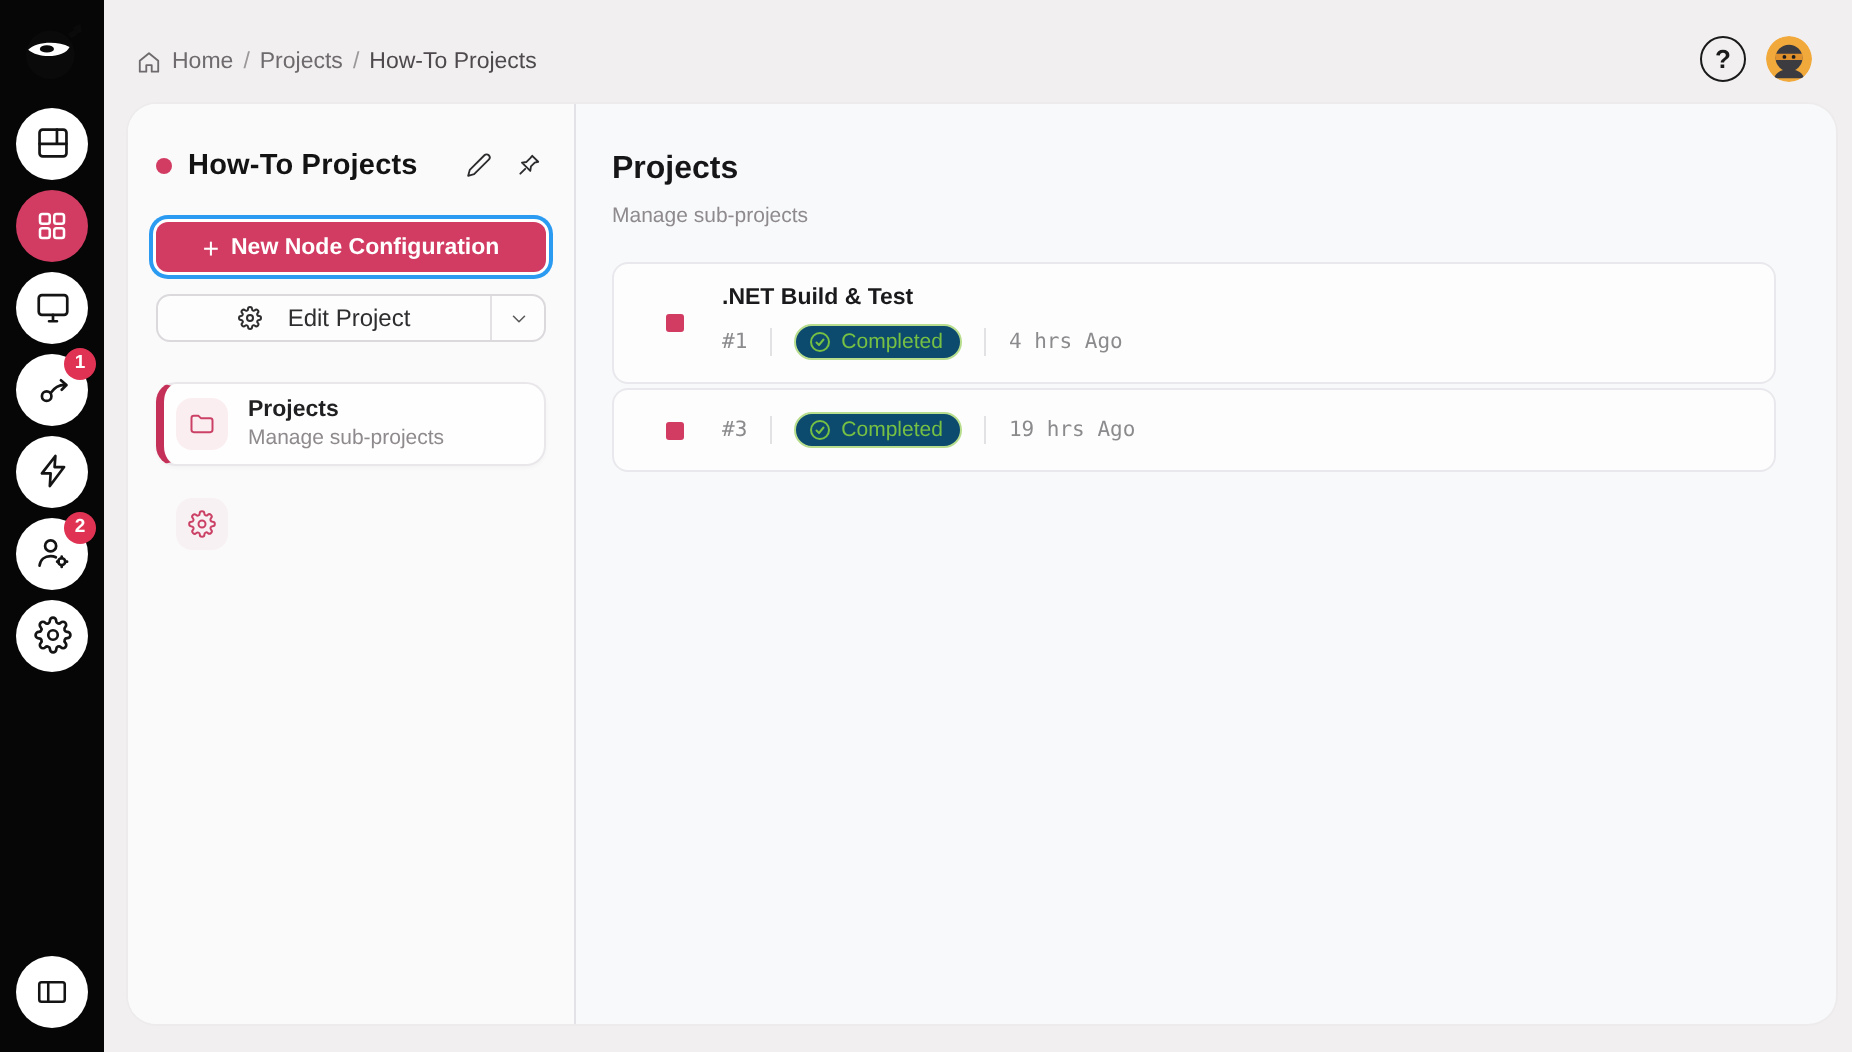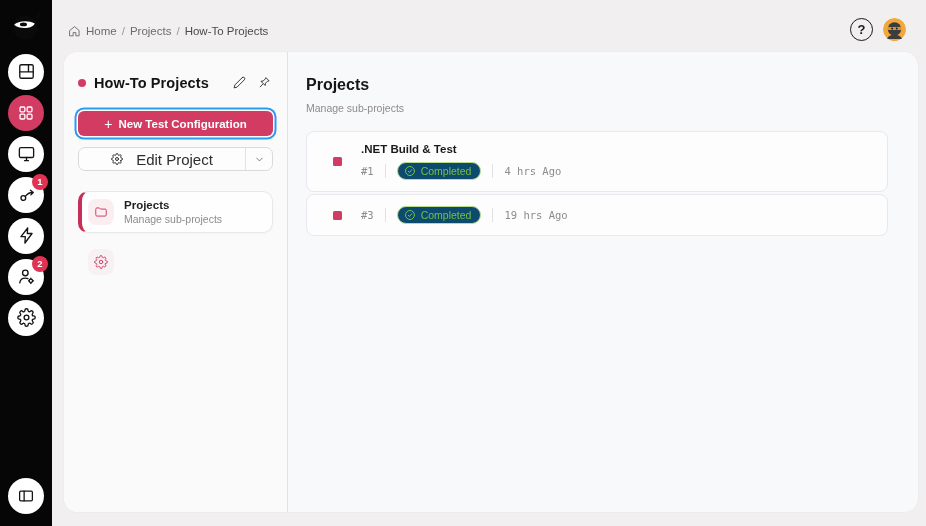--- a/index.html
+++ b/index.html
@@ -82,21 +82,21 @@
   .btn-new .plus { font-size:14px; font-weight:normal; line-height:1; }
 
   .btn-edit {
     margin-top:11px; width:100%; height:24px;
     background:#fdfdfd; border:1px solid #dbd9dc; border-radius:7px;
     display:flex; align-items:stretch; padding:0; cursor:pointer;
     font-family:"Liberation Sans",sans-serif;
   }
   .btn-edit-main {
     flex:1; display:flex; align-items:center; justify-content:center; gap:13px;
-    font-size:15px; color:#2e2d2f;
+    font-size:12px; color:#2e2d2f;
   }
   .btn-edit-caret {
     width:27px; flex:none; border-left:1px solid #e3e1e4;
     display:flex; align-items:center; justify-content:center; color:#5a585b;
   }
 
   .panel-nav { margin-top:20px; display:flex; flex-direction:column; gap:8px; }
   .nav-item {
     display:flex; align-items:center; gap:10px;
     padding:7px 9px; border-radius:10px; cursor:pointer;
@@ -261,21 +261,21 @@
       <button class="ico-btn">
         <svg width="13" height="13" viewBox="0 0 24 24" class="icon-stroke">
           <path d="M15 3.5 20.5 9l-3.2.8-3.5 3.5-.6 4.2-7.7-7.7 4.2-.6 3.5-3.5z"></path>
           <path d="M8.5 15.5 4 20"></path>
         </svg>
       </button>
     </div>
 
     <button class="btn-new">
       <span class="plus">+</span>
-      <span>New Test Configuration</span>
+      <span>New Node Configuration</span>
     </button>
 
     <button class="btn-edit">
       <span class="btn-edit-main">
         <svg width="12" height="12" viewBox="0 0 24 24" class="icon-stroke" style="stroke-width:2">
           <circle cx="12" cy="12" r="3"></circle>
           <path d="M19.4 15a1.65 1.65 0 0 0 .33 1.82l.06.06a2 2 0 0 1-2.83 2.83l-.06-.06a1.65 1.65 0 0 0-1.82-.33 1.65 1.65 0 0 0-1 1.51V21a2 2 0 0 1-4 0v-.09A1.65 1.65 0 0 0 9 19.4a1.65 1.65 0 0 0-1.82.33l-.06.06a2 2 0 0 1-2.83-2.83l.06-.06a1.65 1.65 0 0 0 .33-1.82 1.65 1.65 0 0 0-1.51-1H3a2 2 0 0 1 0-4h.09A1.65 1.65 0 0 0 4.6 9a1.65 1.65 0 0 0-.33-1.82l-.06-.06a2 2 0 0 1 2.83-2.83l.06.06a1.65 1.65 0 0 0 1.82.33H9a1.65 1.65 0 0 0 1-1.51V3a2 2 0 0 1 4 0v.09a1.65 1.65 0 0 0 1 1.51 1.65 1.65 0 0 0 1.82-.33l.06-.06a2 2 0 0 1 2.83 2.83l-.06.06a1.65 1.65 0 0 0-.33 1.82V9a1.65 1.65 0 0 0 1.51 1H21a2 2 0 0 1 0 4h-.09a1.65 1.65 0 0 0-1.51 1z"></path>
         </svg>
         <span>Edit Project</span>
       </span>

